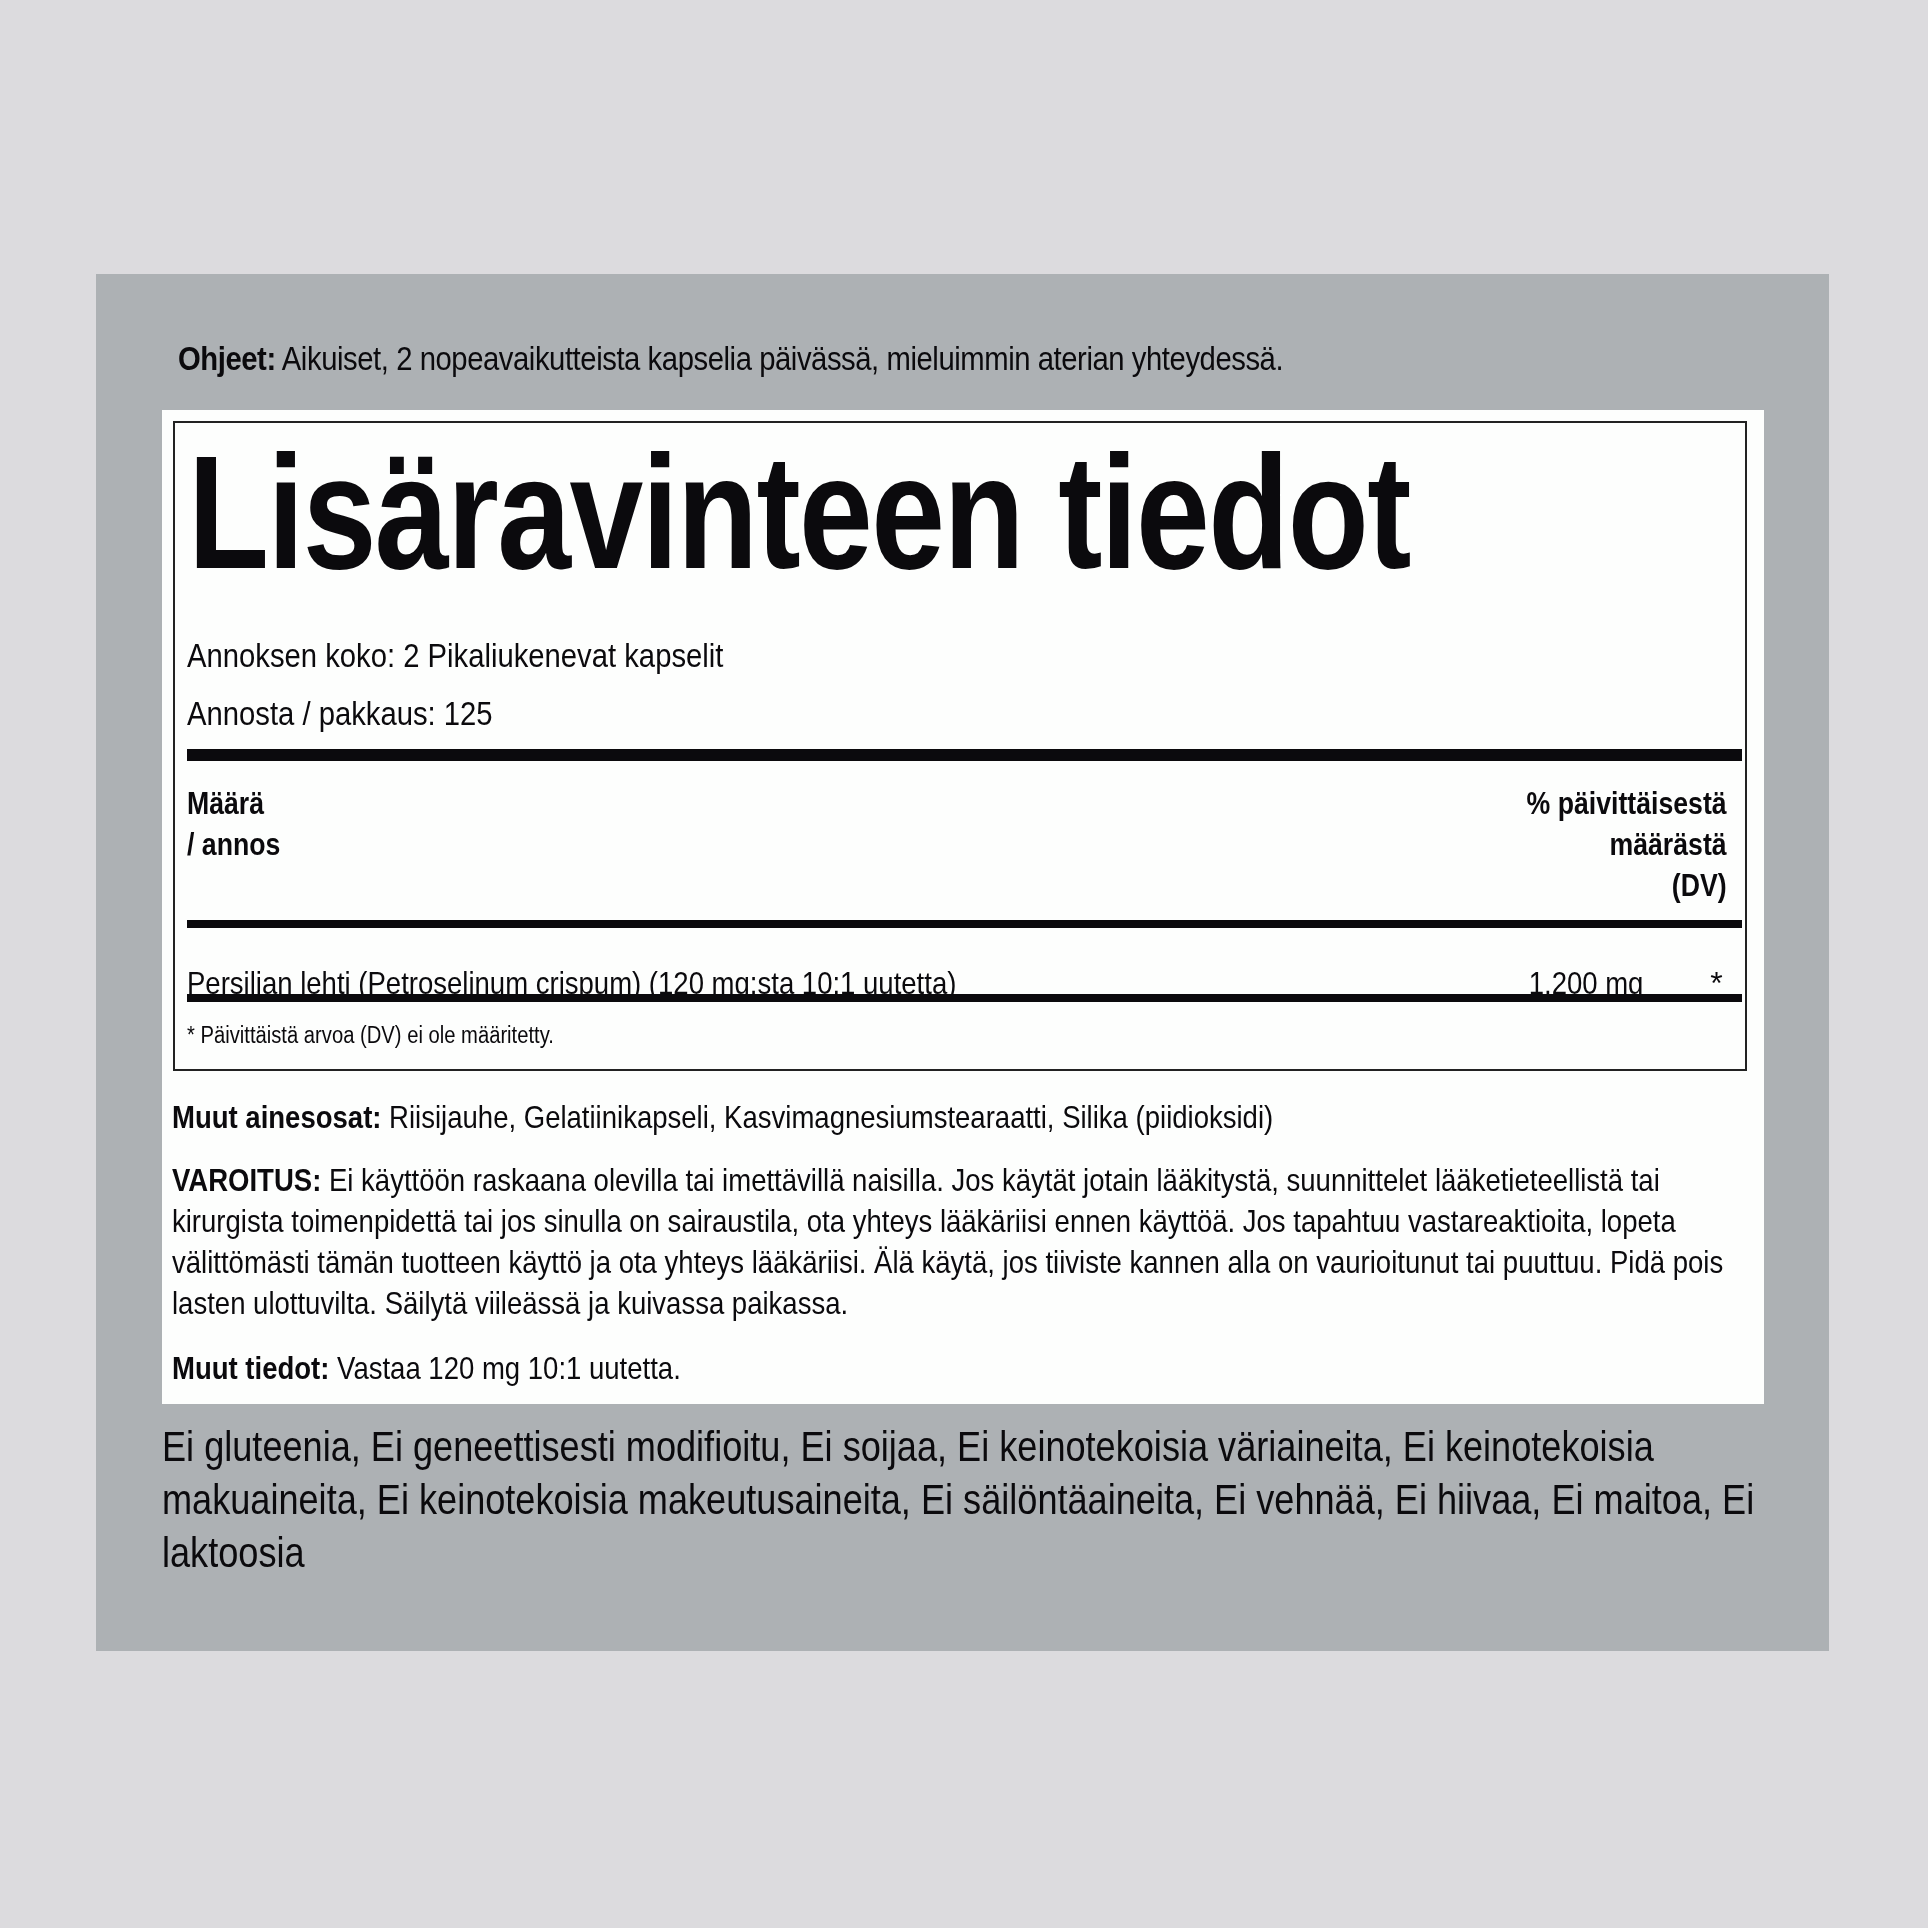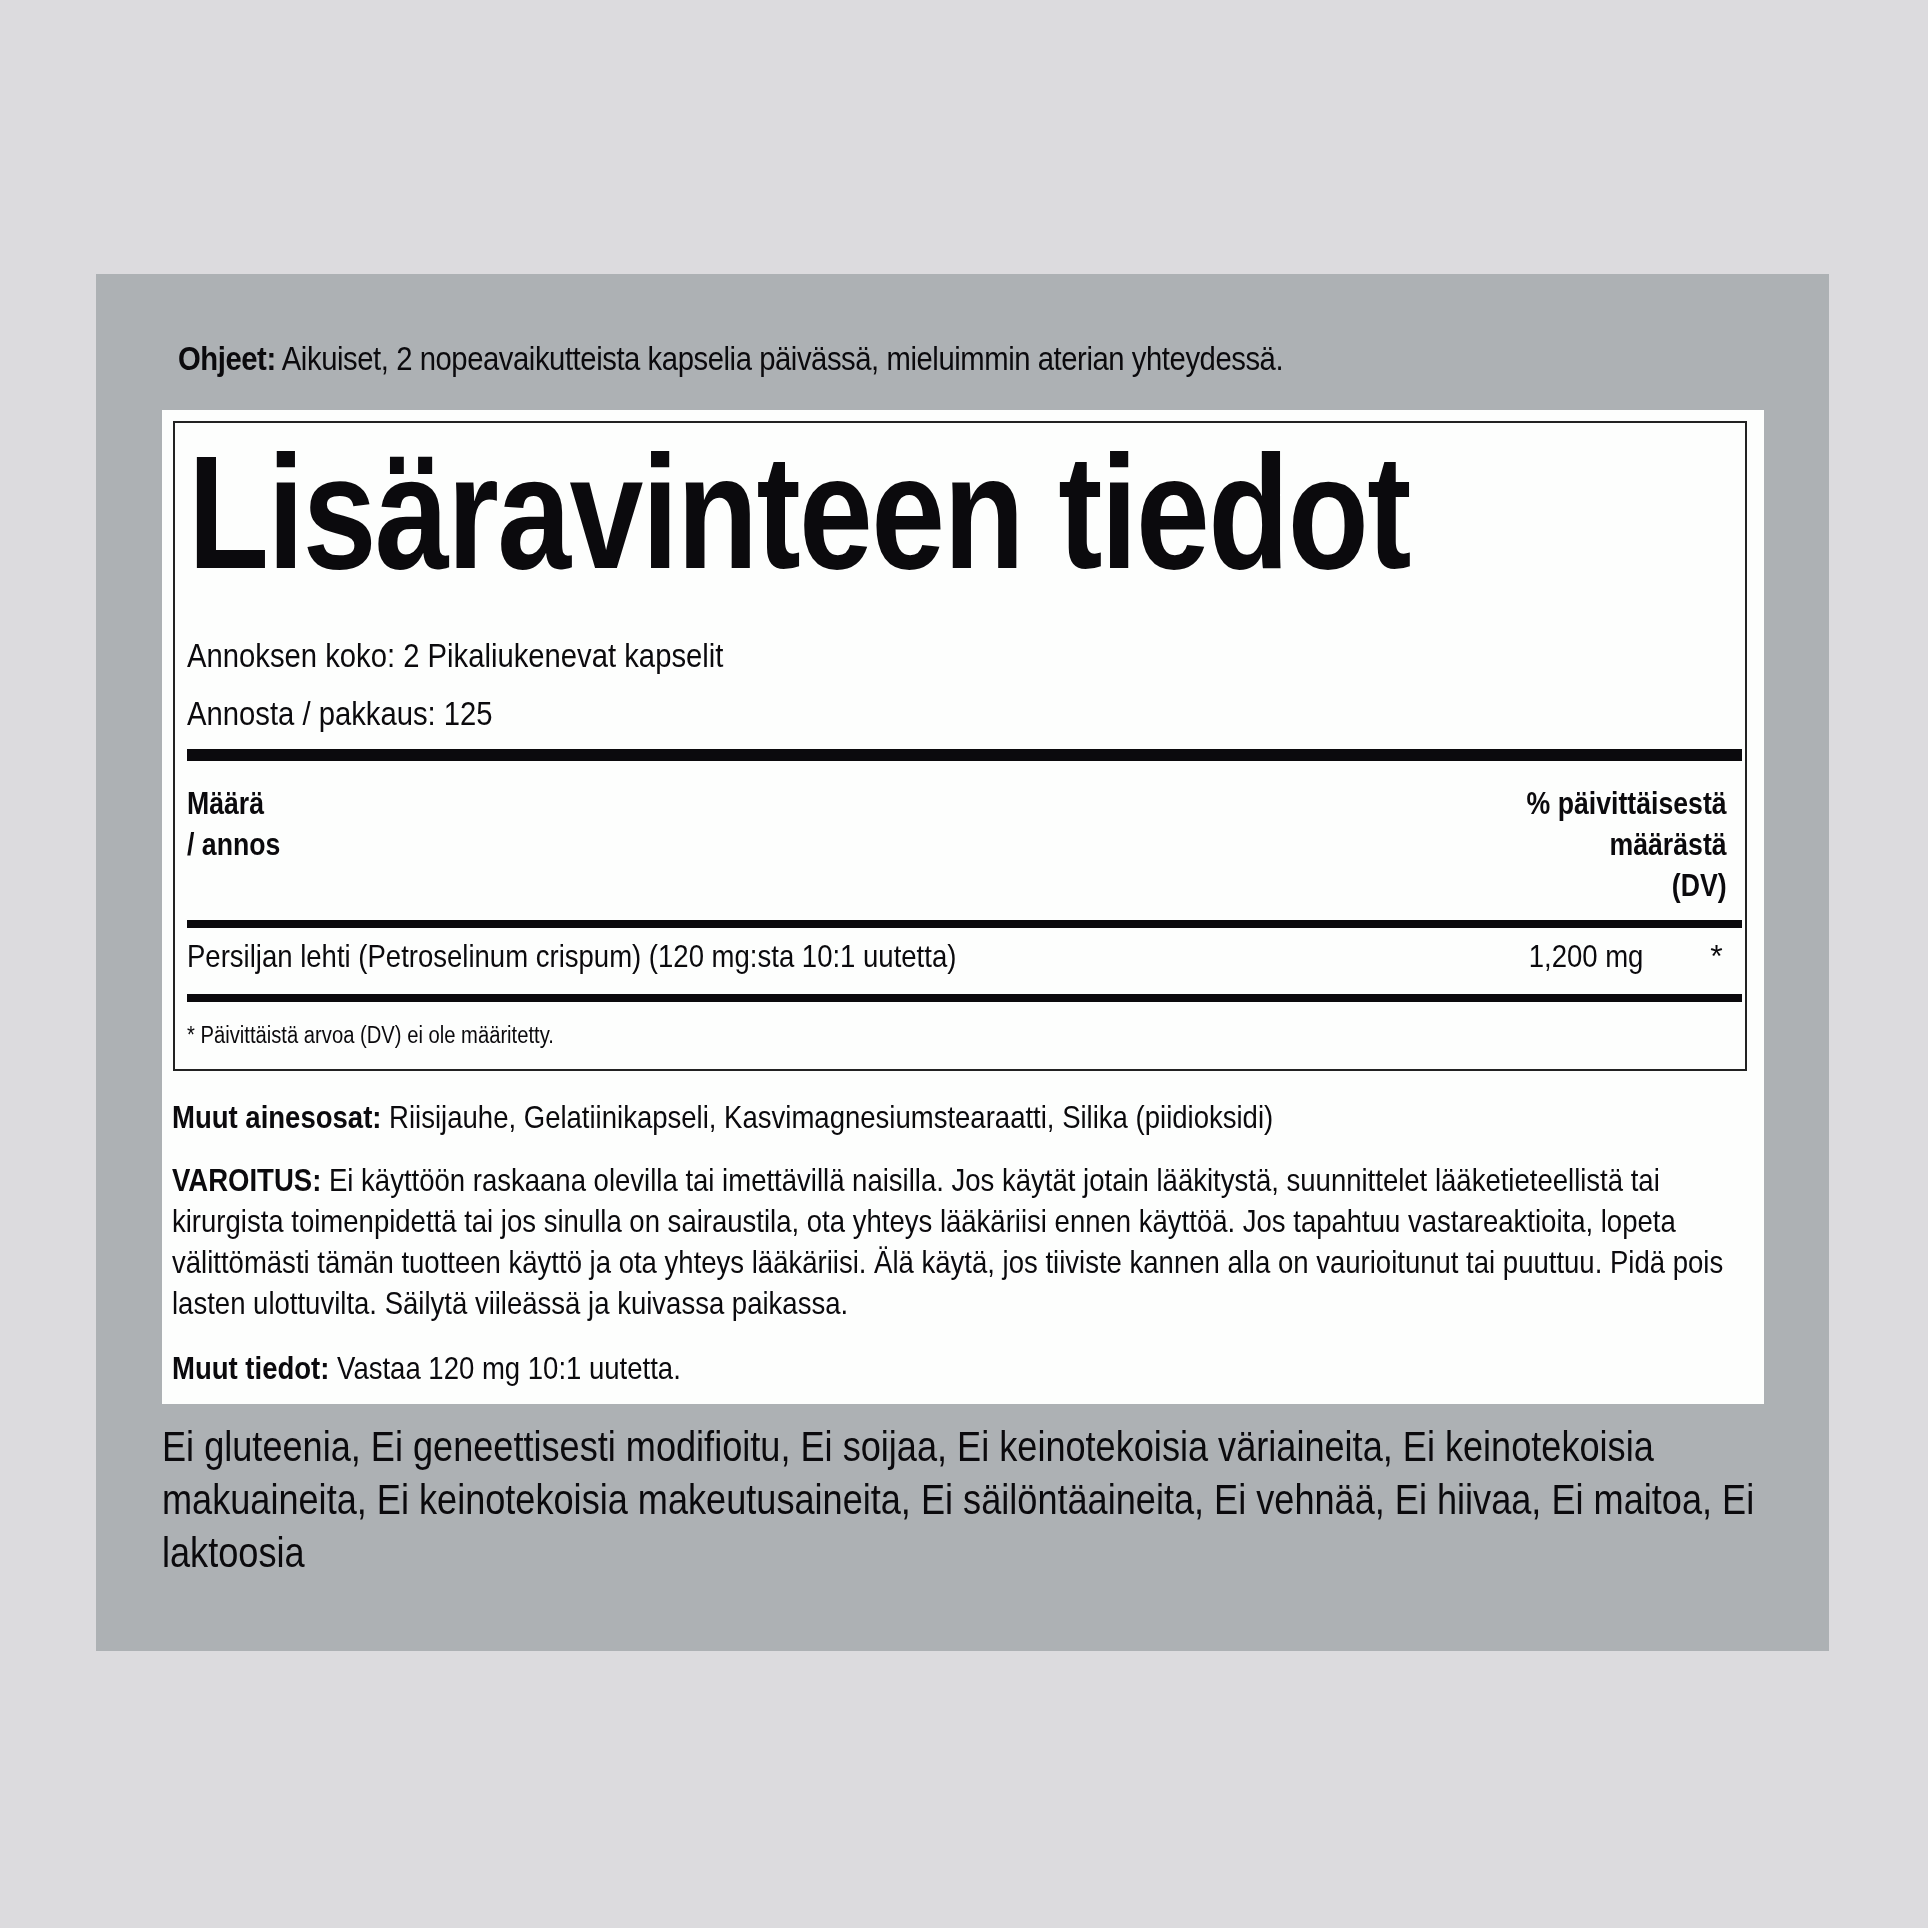--- a/index.html
+++ b/index.html
@@ -101,21 +101,21 @@
       font-weight: bold;
       line-height: 41px;
       text-align: right;
       transform: scaleX(0.86);
       transform-origin: right top;
       white-space: nowrap;
     }
     .nutrient-row {
       position: absolute;
       left: 11.3px;
-      top: 515px;
+      top: 542px;
       width: 1555px;
       height: 47px;
       font-size: 32px;
     }
     .nutrient-name {
       position: absolute;
       left: 0;
       top: 0;
       white-space: nowrap;
       transform: scaleX(0.86);

